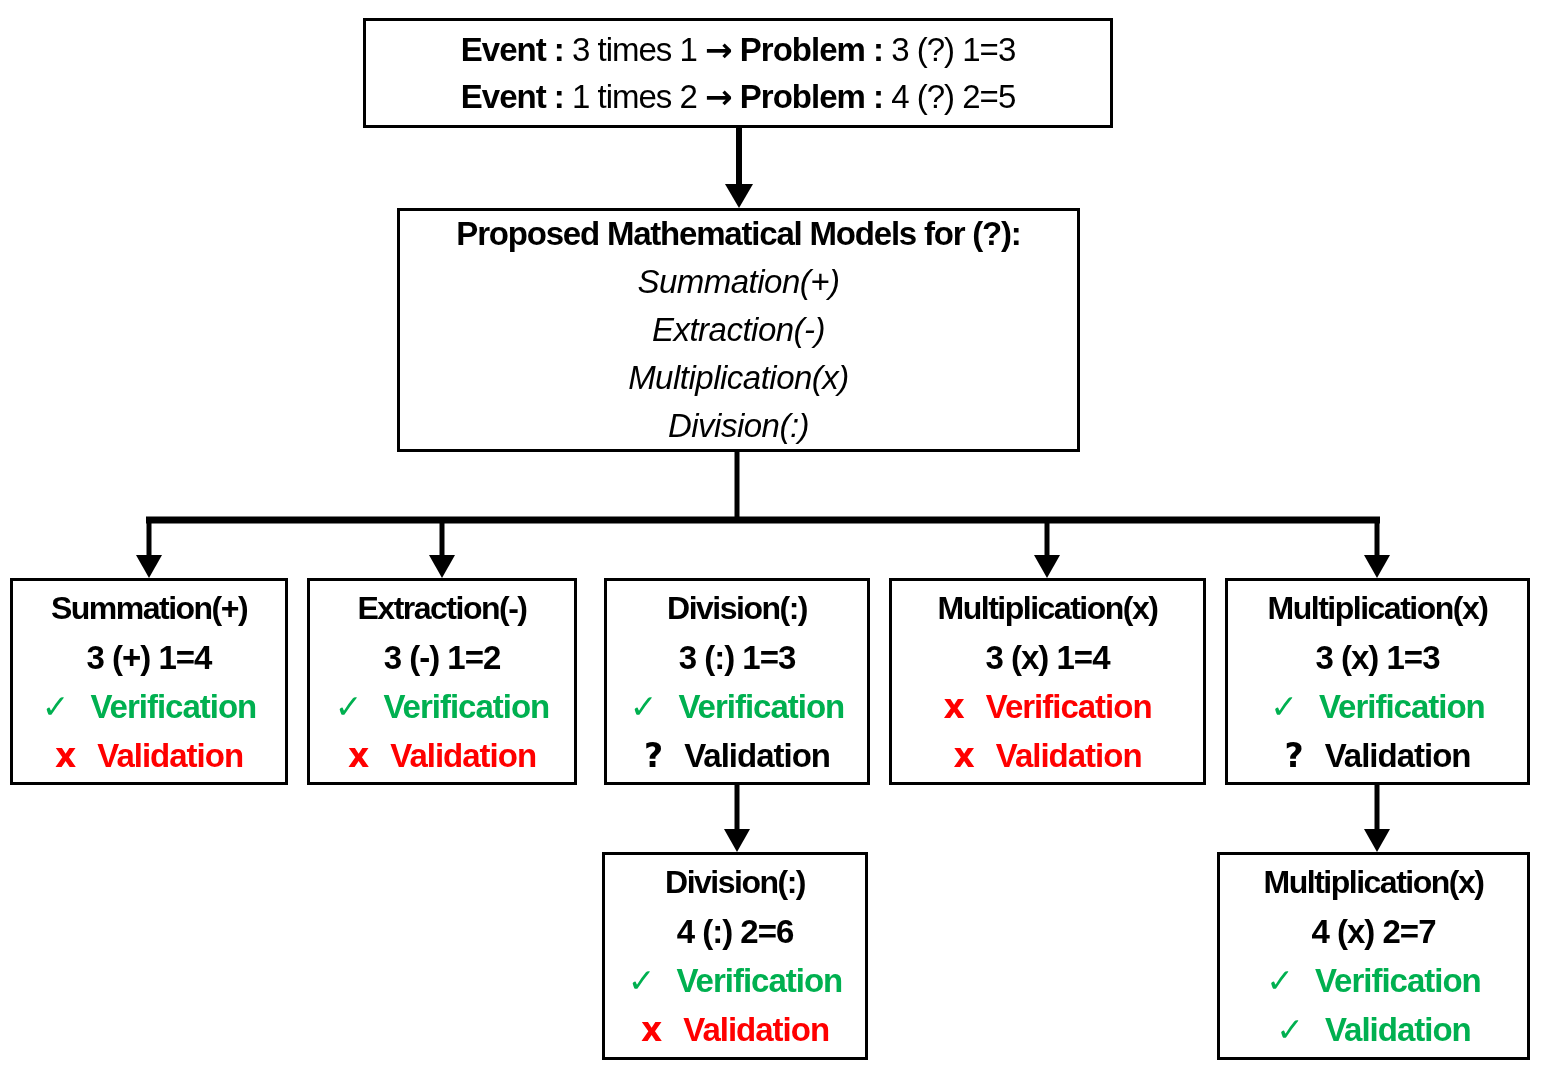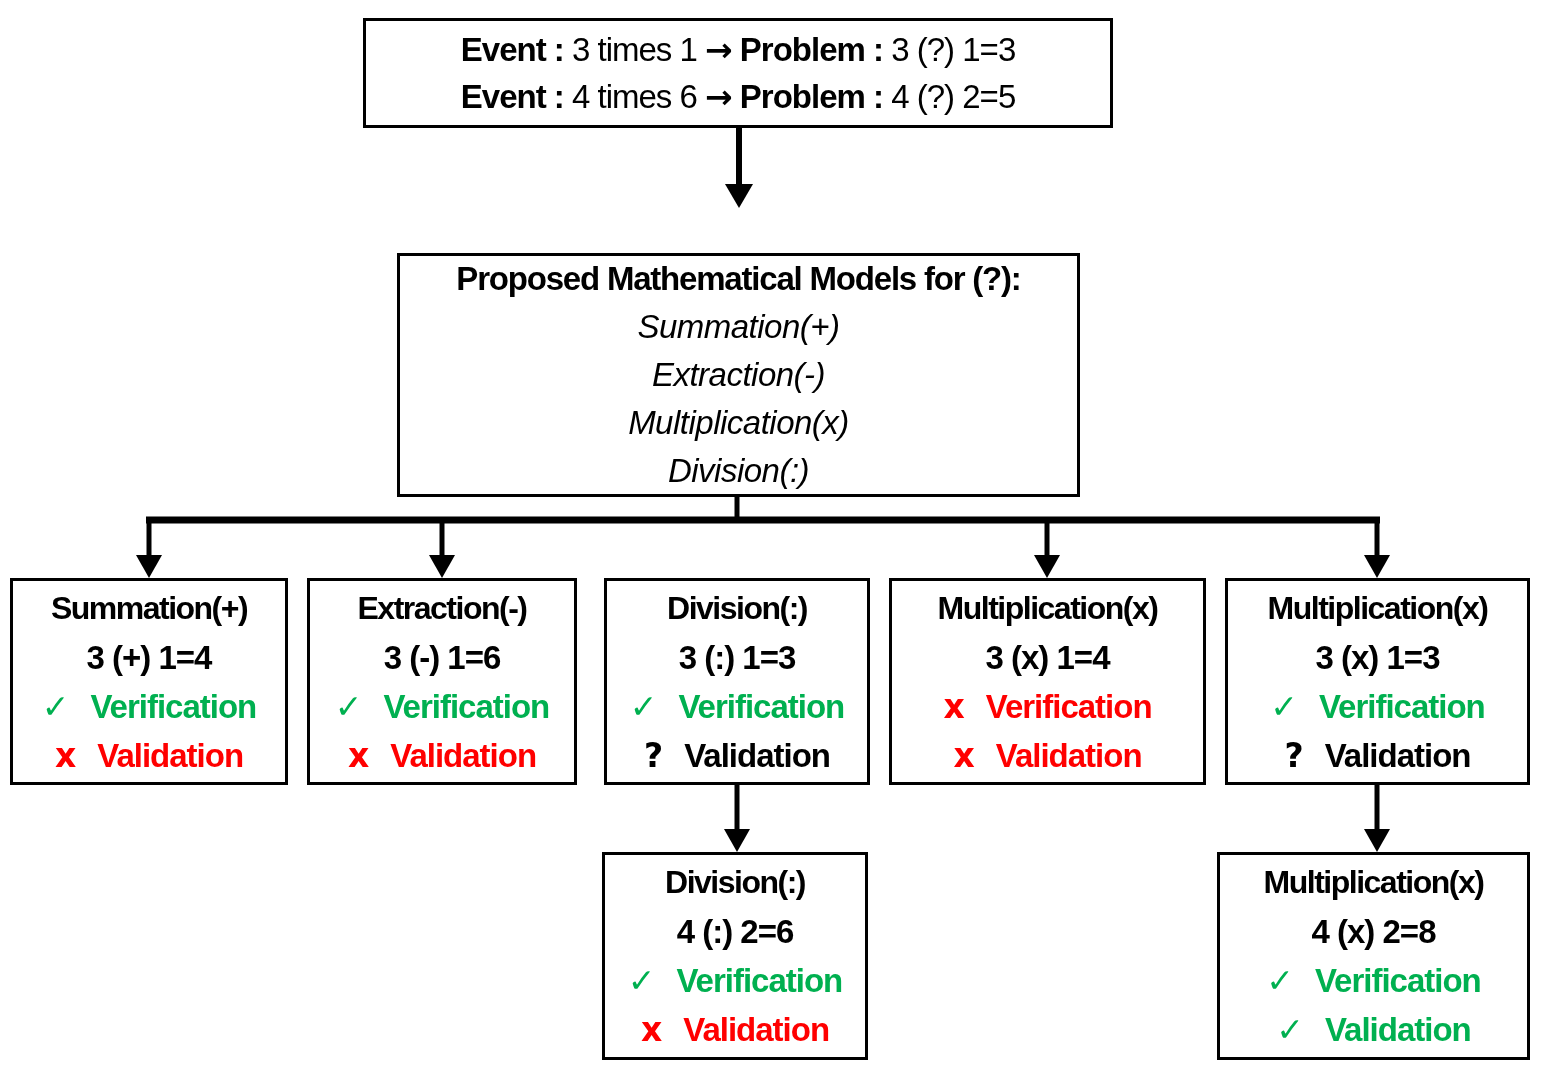--- a/index.html
+++ b/index.html
@@ -10,21 +10,21 @@
   .connectors{position:absolute;left:0;top:0;pointer-events:none;}
   .box{
     position:absolute;background:#fff;border:3px solid #000;box-sizing:border-box;
     display:flex;flex-direction:column;justify-content:center;align-items:center;
     text-align:center;
   }
   .top-box{font-size:33px;line-height:47px;letter-spacing:-1px;font-weight:400;}
   .top-line{white-space:nowrap;}
   .b{font-weight:bold;}
   .arrow-glyph{font-family:"DejaVu Sans",sans-serif;font-weight:bold;}
-  .models-box{font-size:33px;line-height:48px;margin-top:45px;}
+  .models-box{font-size:33px;line-height:48px;}
   .models-title{font-weight:bold;letter-spacing:-1.2px;}
   .model-option{font-style:italic;letter-spacing:-0.5px;}
   .node{font-size:33px;line-height:49px;letter-spacing:-1px;}
   .node-title{font-weight:bold;letter-spacing:-1.5px;font-size:32px;}
   .node-formula{font-weight:700;}
   .status-row{display:flex;align-items:center;justify-content:center;gap:22px;font-weight:bold;}
   .mark{font-family:"DejaVu Sans","Liberation Sans",sans-serif;font-weight:bold;}
 </style>
 </head>
 <body>
@@ -63,21 +63,21 @@
       <polygon points="724,829 750,829 737,852" fill="#000"></polygon>
     </g>
     <g>
       <line x1="1377" y1="785" x2="1377" y2="831" stroke="#000" stroke-width="5"></line>
       <polygon points="1364,829 1390,829 1377,852" fill="#000"></polygon>
     </g>
   </svg>
 
   <div class="box top-box" style="left:363px;top:18px;width:750px;height:110px">
     <div class="top-line"><span class="b">Event :</span> <span>3 times 1</span> <span class="arrow-glyph">→</span> <span class="b">Problem :</span> <span>3 (?) 1=3</span></div>
-    <div class="top-line"><span class="b">Event :</span> <span>4 times 6</span> <span class="arrow-glyph">→</span> <span class="b">Problem :</span> <span>4 (?) 2=5</span></div>
+    <div class="top-line"><span class="b">Event :</span> <span>1 times 2</span> <span class="arrow-glyph">→</span> <span class="b">Problem :</span> <span>4 (?) 2=5</span></div>
   </div>
 
   <div class="box models-box" style="left:397px;top:208px;width:683px;height:244px">
     <div class="models-title">Proposed Mathematical Models for (?):</div>
     <div class="model-option">Summation(+)</div>
     <div class="model-option">Extraction(-)</div>
     <div class="model-option">Multiplication(x)</div>
     <div class="model-option">Division(:)</div>
   </div>
 
@@ -89,21 +89,21 @@
       <span>Verification</span>
     </div>
     <div class="status-row" style="color: rgb(255, 0, 0);">
       <span class="mark">x</span>
       <span>Validation</span>
     </div>
   </div>
 
   <div class="box node" style="left:307px;top:578px;width:270px;height:207px">
     <div class="node-title">Extraction(-)</div>
-    <div class="node-formula">3 (-) 1=6</div>
+    <div class="node-formula">3 (-) 1=2</div>
     <div class="status-row" style="color: rgb(0, 176, 80);">
       <span class="mark">✓</span>
       <span>Verification</span>
     </div>
     <div class="status-row" style="color: rgb(255, 0, 0);">
       <span class="mark">x</span>
       <span>Validation</span>
     </div>
   </div>
 
@@ -154,21 +154,21 @@
       <span>Verification</span>
     </div>
     <div class="status-row" style="color: rgb(255, 0, 0);">
       <span class="mark">x</span>
       <span>Validation</span>
     </div>
   </div>
 
   <div class="box node" style="left:1217px;top:852px;width:313px;height:208px">
     <div class="node-title">Multiplication(x)</div>
-    <div class="node-formula">4 (x) 2=8</div>
+    <div class="node-formula">4 (x) 2=7</div>
     <div class="status-row" style="color: rgb(0, 176, 80);">
       <span class="mark">✓</span>
       <span>Verification</span>
     </div>
     <div class="status-row" style="color: rgb(0, 176, 80);">
       <span class="mark">✓</span>
       <span>Validation</span>
     </div>
   </div>
 

